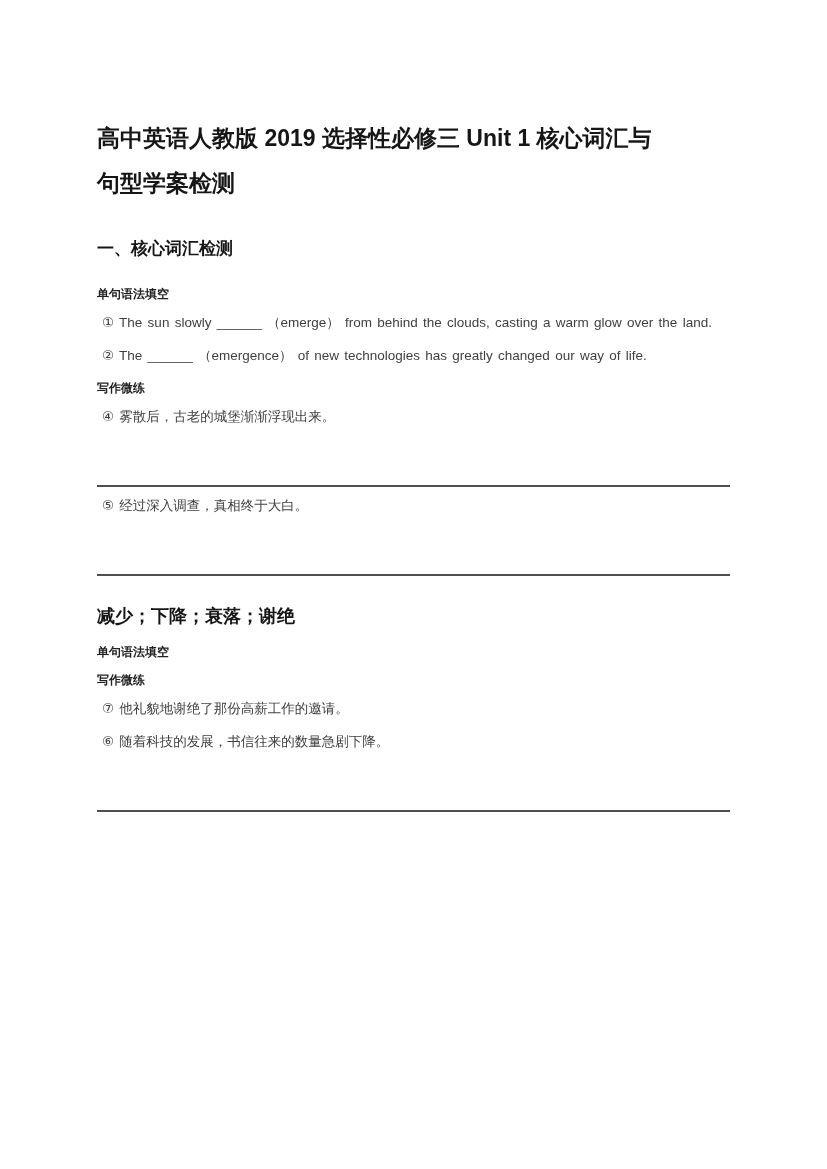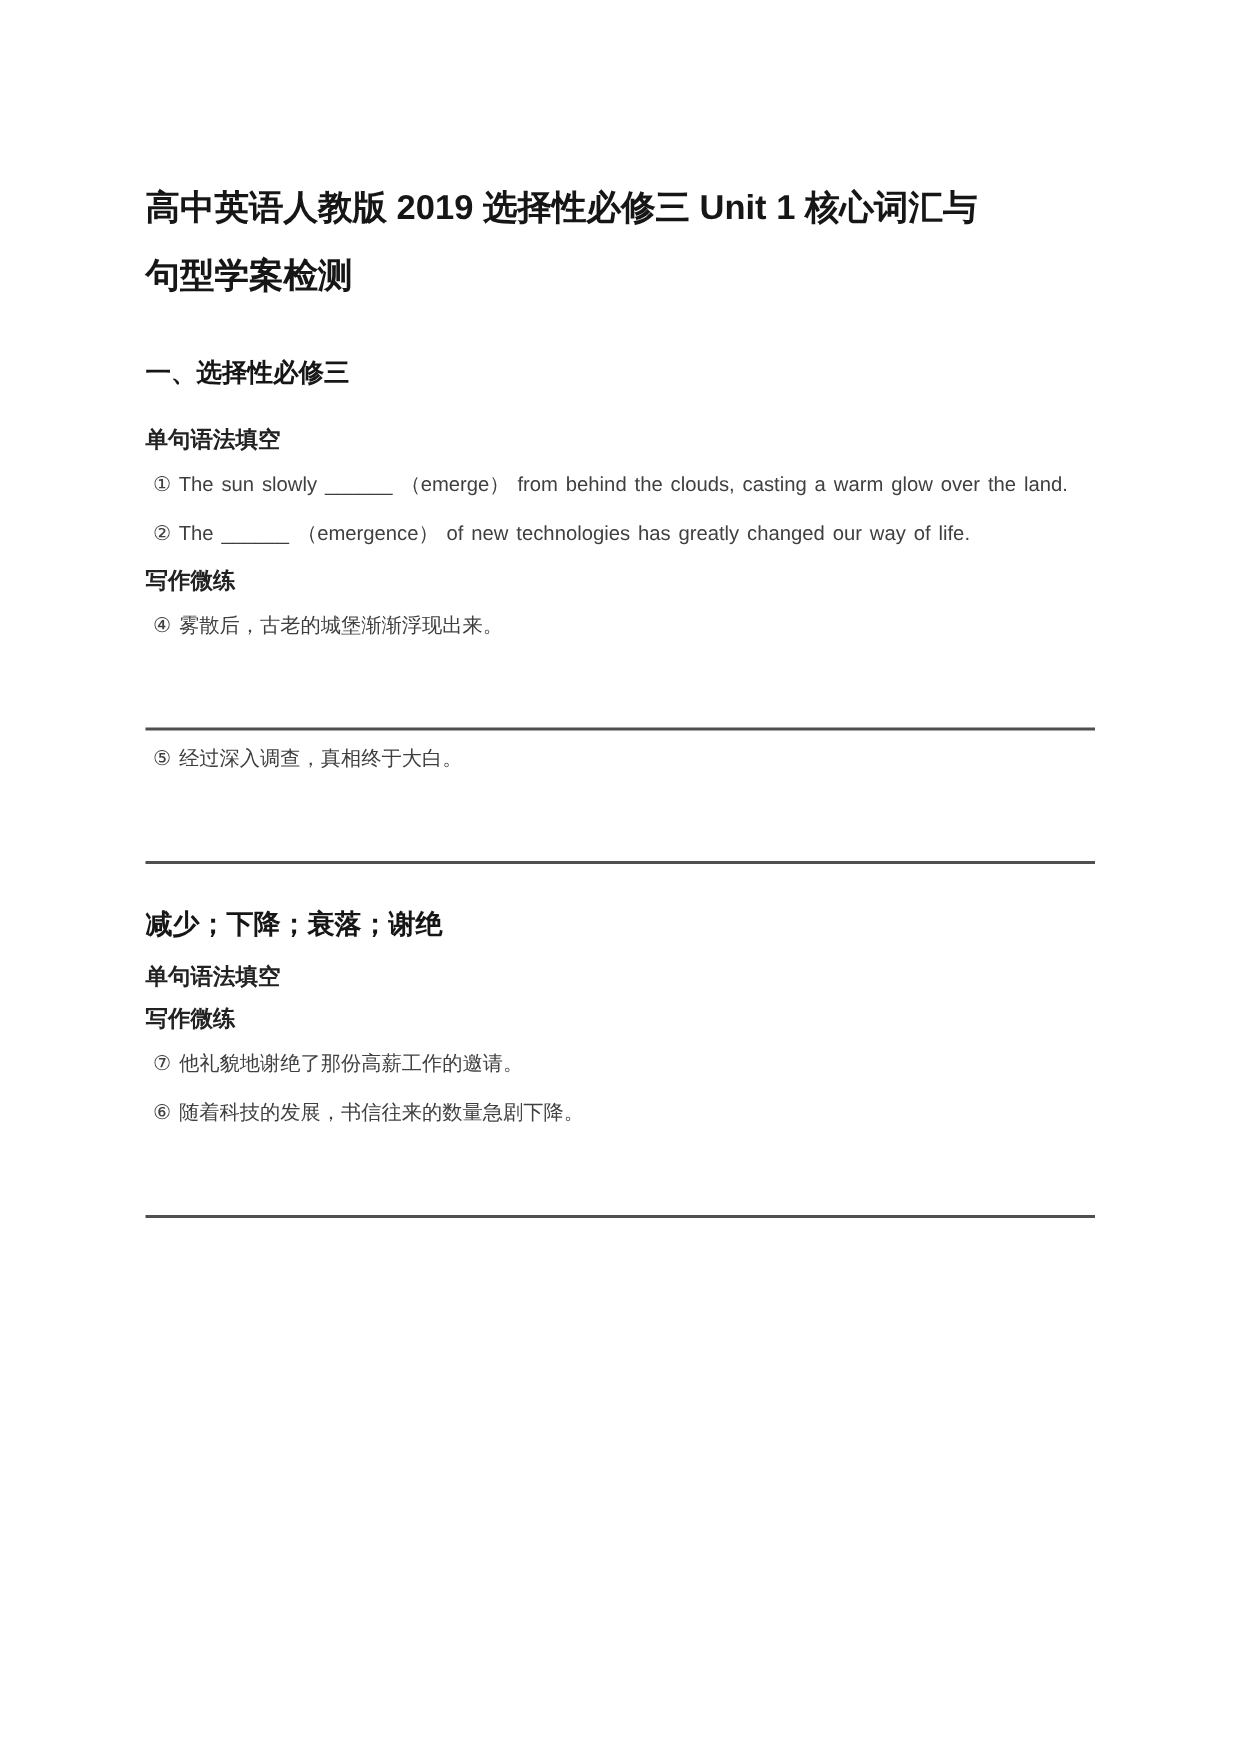--- a/index.html
+++ b/index.html
@@ -35,21 +35,21 @@
   }
   .word-section{margin-top:22px;}
   .word-heading{
     margin:0;
     font-size:18px;font-weight:700;
     line-height:36px;
     color:var(--heading-color);
   }
   .sub-label{
     margin:8px 0 0 0;
-    font-size:15px;font-weight:700;
+    font-size:12px;font-weight:700;
     line-height:20px;
     color:#222222;
   }
   .question{
     margin:5px 0 0 5px;
     font-size:13.5px;
     line-height:28px;
     color:var(--text-color);
     text-align:justify;
     word-spacing:1.5px;
@@ -61,21 +61,21 @@
   }
 </style>
 </head>
 <body>
 
 <div class="page">
   <h1 class="doc-title">
       <div>高中英语人教版 2019 选择性必修三 Unit 1 核心词汇与</div>
       <div>句型学案检测</div>
     </h1>
-  <h2 class="section-heading">一、选择性必修三</h2>
+  <h2 class="section-heading">一、核心词汇检测</h2>
   <div id="words-container">
   <section class="word-section">
     <p class="sub-label">单句语法填空</p>
     <div class="fill-items">
           <p class="question">① The sun slowly ______ （emerge） from behind the clouds, casting a warm glow over the land.</p>
           <p class="question">② The ______ （emergence） of new technologies has greatly changed our way of life.</p>
         </div>
     <p class="sub-label">写作微练</p>
     <div class="writing-items">
           <div class="writing-item">

